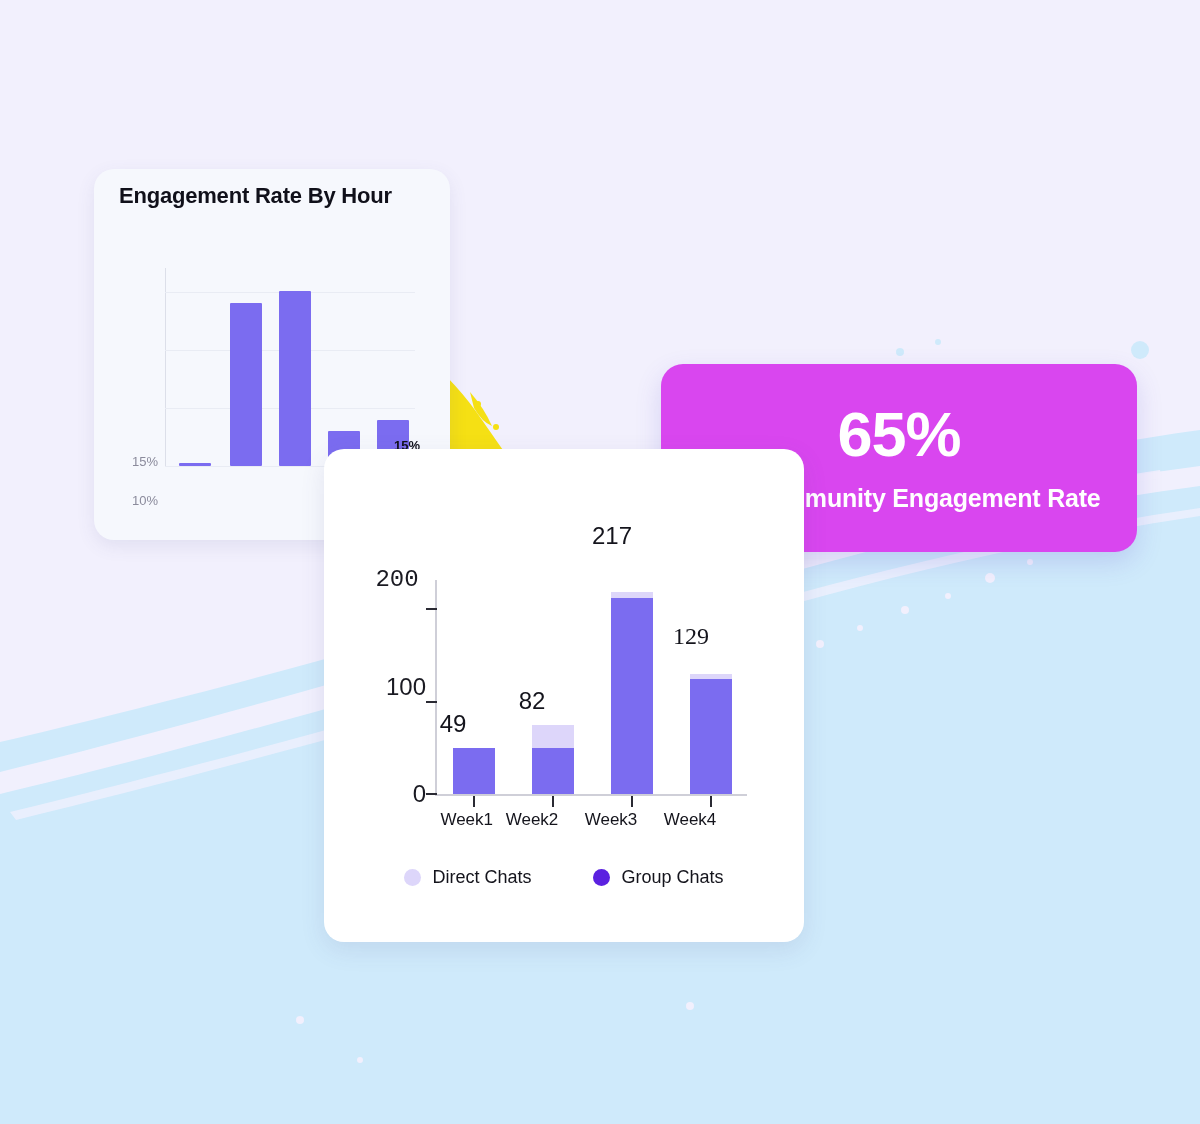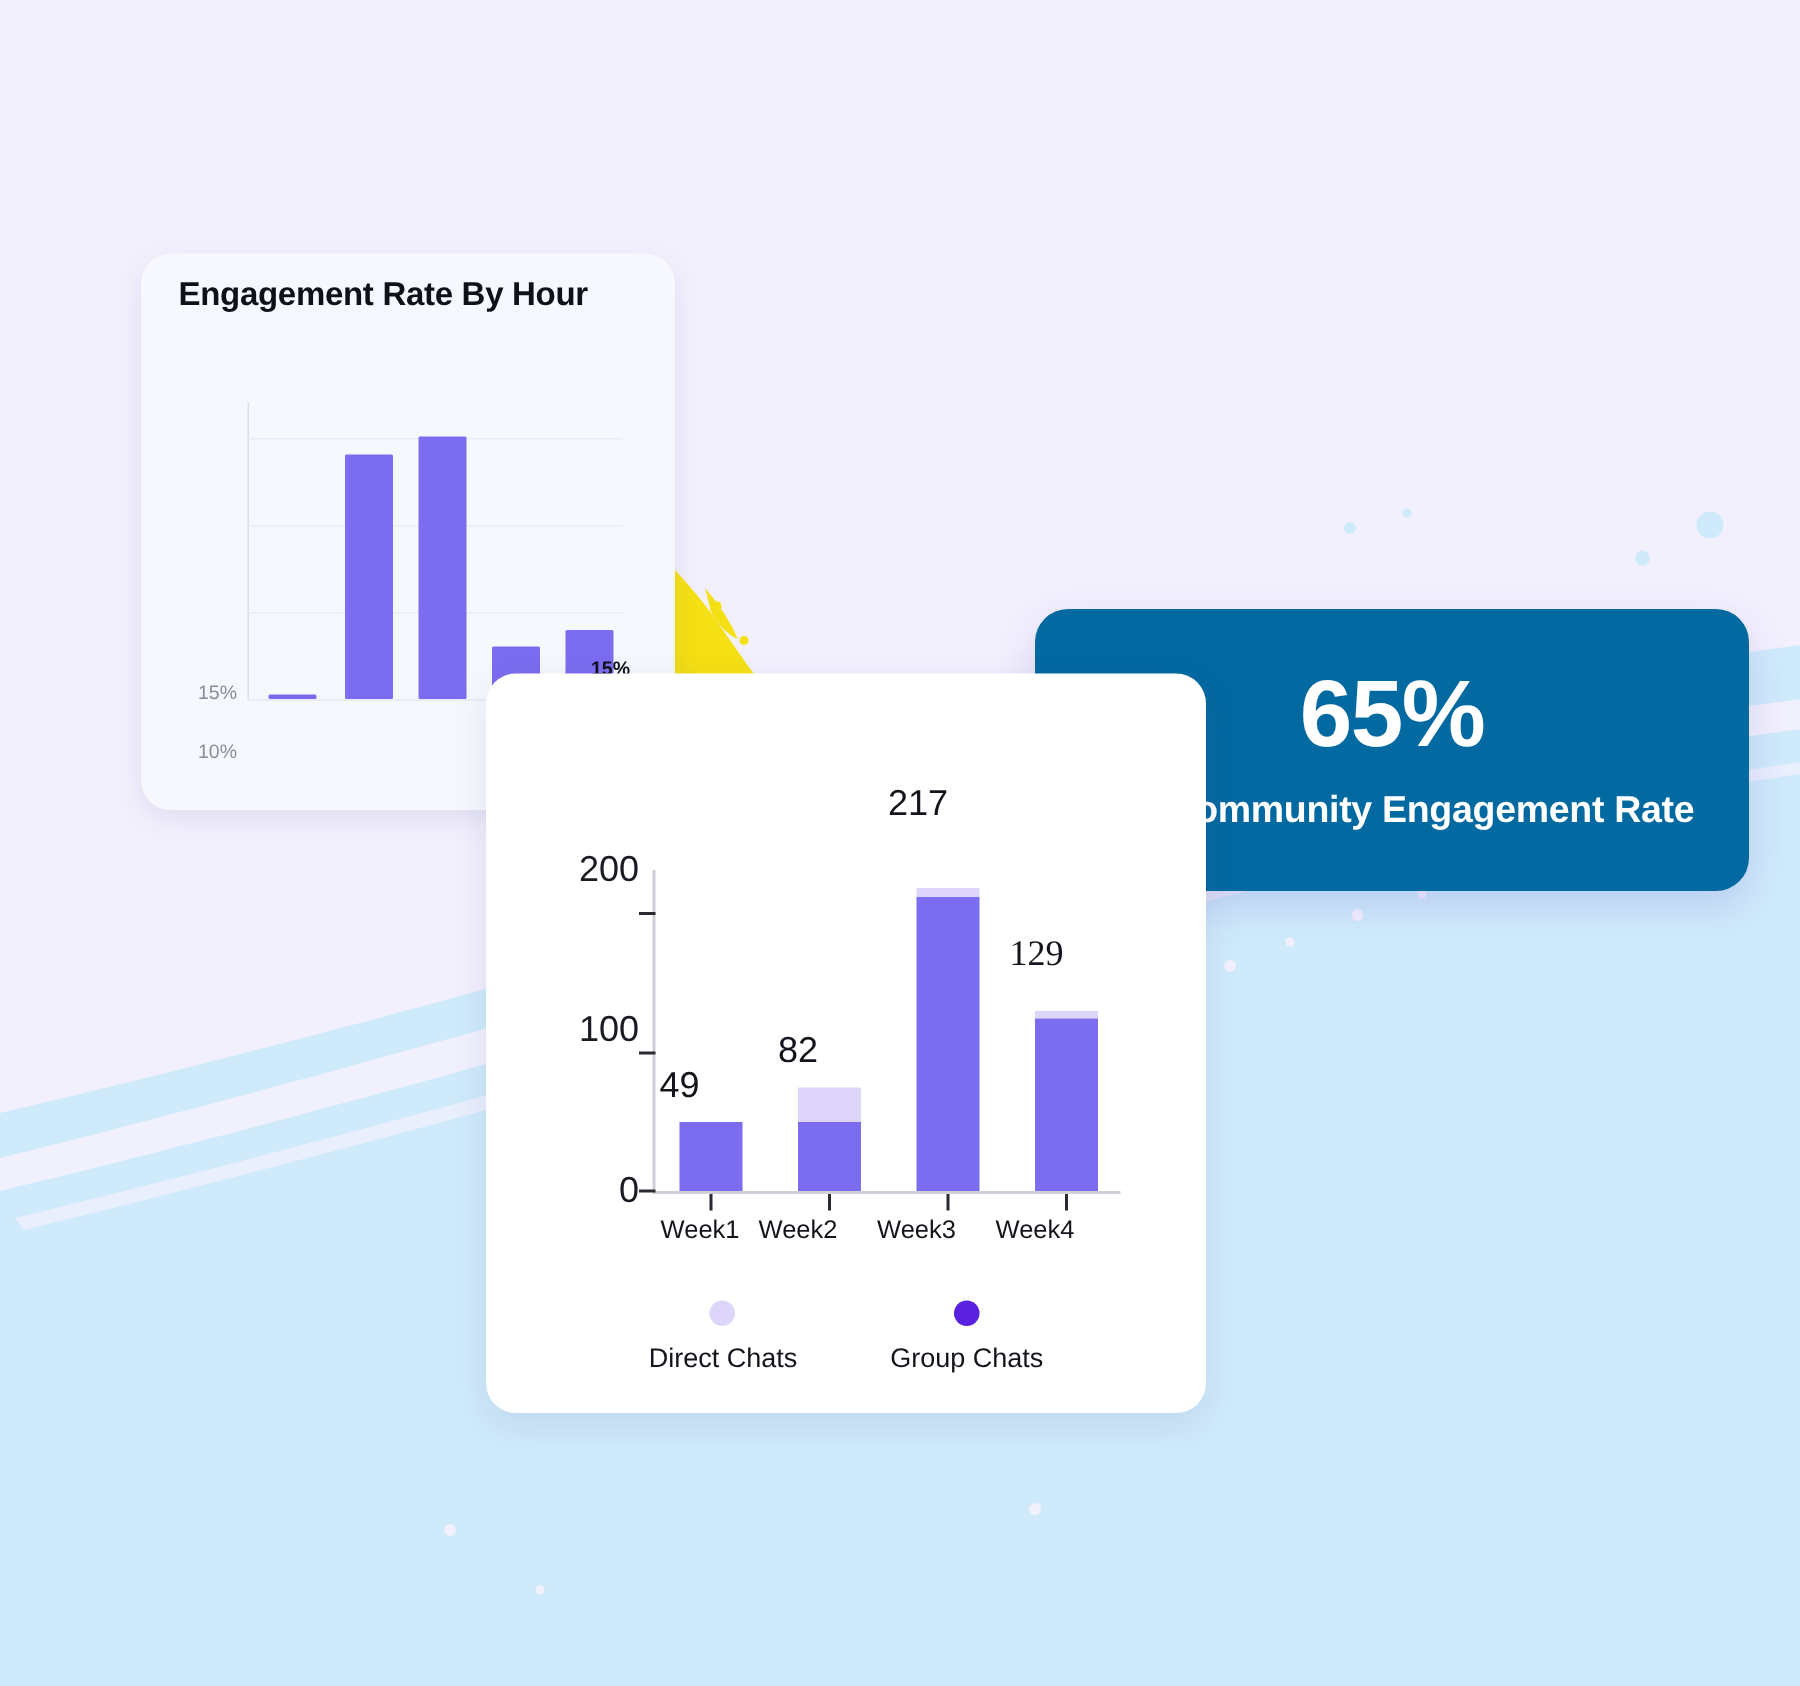--- a/index.html
+++ b/index.html
@@ -190,49 +190,47 @@
     width: 480px;
     display: flex;
     justify-content: center;
     align-items: center;
     gap: 62px;
   }
   .c2-legend-item {
     display: flex;
     align-items: center;
     gap: 11px;
-    flex-direction: column;
   }
   .c2-legend-dot {
     width: 17px;
     height: 17px;
     border-radius: 50%;
     flex: none;
   }
   .c2-legend-text {
     font-size: 18px;
     color: #14141c;
     white-space: nowrap;
   }
 
   
   #card-kpi {
     position: absolute;
-    left: 690px;
+    left: 661px;
     top: 364px;
     width: 476px;
     height: 188px;
-    background: #0369a1;
+    background: #d946ef;
     border-radius: 22px;
     box-shadow: 0 10px 26px rgba(90, 70, 200, 0.18);
     display: flex;
     flex-direction: column;
     align-items: center;
     justify-content: center;
-    margin-top: 42px;
   }
   #kpi-value {
     font-size: 63px;
     font-weight: bold;
     color: #ffffff;
     line-height: 1;
     letter-spacing: -1px;
   }
   #kpi-caption {
     margin-top: 18px;
@@ -317,21 +315,21 @@
 
 <div id="card-kpi">
   <div id="kpi-value">65%</div>
   <div id="kpi-caption">Avg Community Engagement Rate</div>
 </div>
 
 <div id="card-weekly">
 
   <div class="c2-ylabel" style="left:44px; top:331px; width:58px; text-align:right;">0</div>
   <div class="c2-ylabel" style="left:44px; top:224px; width:58px; text-align:right;">100</div>
-  <div class="c2-ylabel" style="left:44px; top:117px; width:58px; text-align:right;">200</div>
+  <div class="c2-ylabel" style="left:44px; top:117px; width:58px; text-align:center;font-family:Liberation Mono, monospace;">200</div>
 
   <div class="c2-plot">
     <div class="c2-axis-y"></div>
     <div class="c2-axis-x"></div>
 
     <div class="c2-ytick" style="top:213px;"></div>
     <div class="c2-ytick" style="top:121px;"></div>
     <div class="c2-ytick" style="top:28px;"></div>
 
     <div class="c2-xtick" style="left:38px;"></div>

